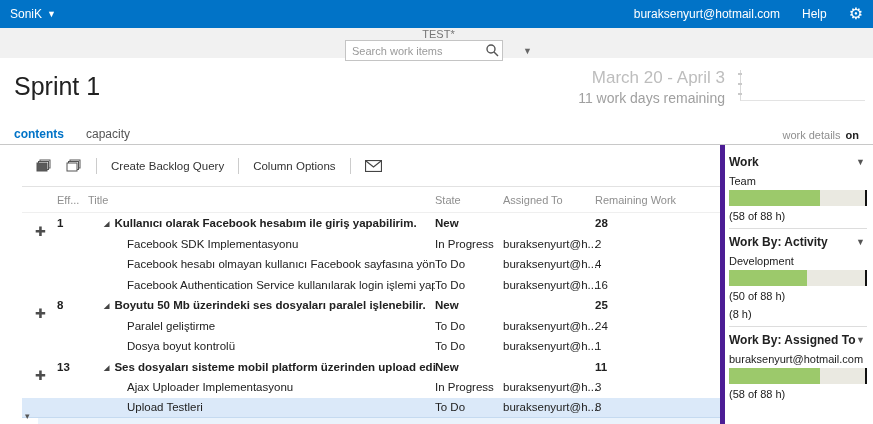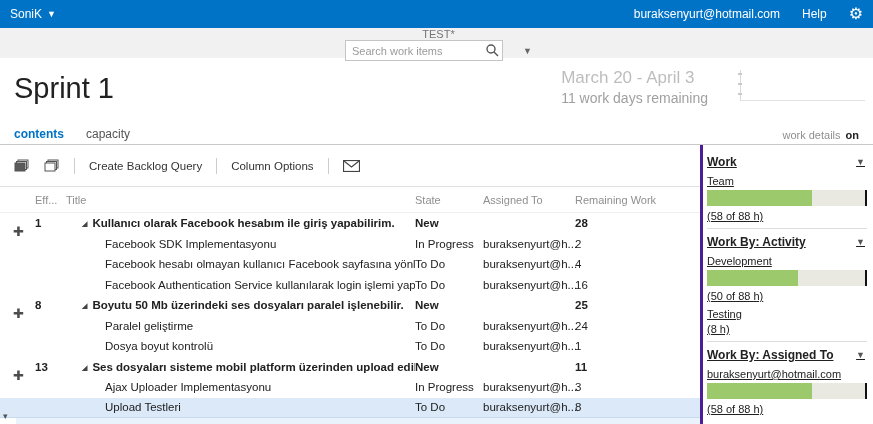--- a/index.html
+++ b/index.html
@@ -20,38 +20,38 @@
   .subheader .spacer { flex:1; }
   .searchwrap { display:flex; align-items:center; gap:20px; }
   .searchbox { position:relative; width:158px; }
   .searchbox input { width:100%; height:21px; border:1px solid #c4c4c4; background:#fff;
     font-family:"Liberation Sans",sans-serif; font-size:11px; padding:0 24px 0 6px; color:#444; outline:none; }
   .searchbox input::placeholder { color:#9a9a9a; }
   .mag { position:absolute; right:4px; top:3px; }
   .search-caret { color:#666; font-size:9px; cursor:pointer; }
   
   .sprintrow { position:relative; height:70px; padding:14px 0 0 14px; }
-  .sprint-title { font-size:29px; font-weight:300; color:#212121; }
-  .daterange { position:absolute; right:165px; top:10px; }
+  .sprint-title { font-size:25px; font-weight:300; color:#212121; }
+  .daterange { position:absolute; right:148px; top:10px; text-align:right; }
   .daterange .dates { font-size:17px; color:#BDBDBD; font-weight:300; }
   .daterange .remaining { font-size:14px; color:#a0a0a0; margin-top:2px; }
   .minichart { position:absolute; right:8px; top:12px; width:125px; height:31px;
     border-left:1px solid #d9d9d9; border-bottom:1px solid #e3e3e3; }
   .minichart i { position:absolute; left:-3px; width:4px; height:2px; background:#c9c9c9; display:block; }
   
   .tabsrow { height:17px; display:flex; align-items:flex-end; padding:0 14px 3px 14px;
     border-bottom:1px solid #c8c8c8; font-size:12px;justify-content:space-between; }
   .tab { margin-right:22px; color:#555; cursor:pointer; }
   .tab.active { color:#0173C7; font-weight:bold; }
   .tabsrow .spacer { flex:1; }
   .workdetails { font-size:11px; color:#8f8f8f; cursor:pointer; }
   .workdetails b { color:#222; margin-left:5px; }
   
   .content { display:flex; height:280px; }
-  .gridarea { width:703px; border-right:3px solid #4c1d95; display:flex; flex-direction:column; }
+  .gridarea { width:703px; border-right:5px solid #4c1d95; display:flex; flex-direction:column;margin-left:22px; }
   
   .toolbar { height:42px; display:flex; align-items:center; padding-left:14px; gap:14px;
     border-bottom:1px solid #e2e2e2; font-size:11.5px; color:#333; }
   .tbtn { cursor:pointer; display:flex; align-items:center; }
   .tsep { width:1px; height:16px; background:#ccc; }
   
   .gridhead { height:26px; display:flex; align-items:center; font-size:11px; color:#8f8f8f;
     border-bottom:1px solid #efefef; }
   .gridbody { flex:1; overflow:hidden; }
   .c-gut { width:32px; flex:none; position:relative; }
@@ -65,21 +65,21 @@
   .grid-row .c-title { padding-left:45px; }
   .grid-row.parent .c-title { padding-left:22px; font-weight:bold; }
   .grid-row.parent .c-state, .grid-row.parent .c-rem, .grid-row.parent .c-eff { font-weight:bold; }
   .tree-tri { display:inline-block; font-size:7px; color:#444; margin-right:5px; vertical-align:1px; }
   .plus { position:absolute; left:13px; top:2px; font-size:13px; color:#4d4d4d; line-height:1; cursor:pointer; }
   .ctx { position:absolute; left:3px; top:4px; font-size:9px; color:#555; cursor:pointer; }
   .grid-row.selected { background:#DBE9F9; border-bottom:1px solid #c5daf0; }
   .grid-row.selected .c-gut { background:#fff; }
   .bottom-strip { height:7px; background:#EAF3FC; margin-left:16px; }
   
-  .panel { flex:1; padding:6px 6px 0 4px; font-size:11px; color:#212121; overflow:hidden;text-decoration:underline; }
+  .panel { flex:1; padding:6px 6px 0 4px; font-size:11px; color:#212121; overflow:hidden; }
   .sec-head { display:flex; align-items:center; font-size:12px; font-weight:bold; padding:4px 0 6px 0; }
   .sec-head .spacer { flex:1; }
   .sec-chev { font-size:9px; color:#555; font-weight:normal; cursor:pointer; padding-right:2px; }
   .panel-item { margin-bottom:6px; }
   .panel-item .lbl { margin-bottom:3px; }
   .track { position:relative; height:16px; background:#EAE9E1; margin-bottom:4px; }
   .fill { position:absolute; left:0; top:0; bottom:0; background:#9CC96B; }
   .marker { position:absolute; right:0; top:0; bottom:0; width:2px; background:#111; }
   .capt { color:#212121; margin-bottom:6px; }
   .sec-div { border-top:1px solid #ddd; margin:4px 0 2px 0; }
@@ -291,21 +291,20 @@
       </div>
       <div class="panel-item">
         <div class="lbl">Development</div>
         <div class="track">
           <div class="fill" style="width: 56.8182%;"></div>
           <div class="marker"></div>
         </div>
         <div class="capt">(50 of 88 h)</div>
       </div>
       <div class="panel-item">
-        <div class="lbl">Testing</div>
         <div class="capt">(8 h)</div>
       </div>
       <div class="sec-div"></div>
       <div class="sec-head">
         <span>Work By: Assigned To</span>
         <span class="spacer"></span>
         <span class="sec-chev">▼</span>
       </div>
       <div class="panel-item">
         <div class="lbl">buraksenyurt@hotmail.com</div>

